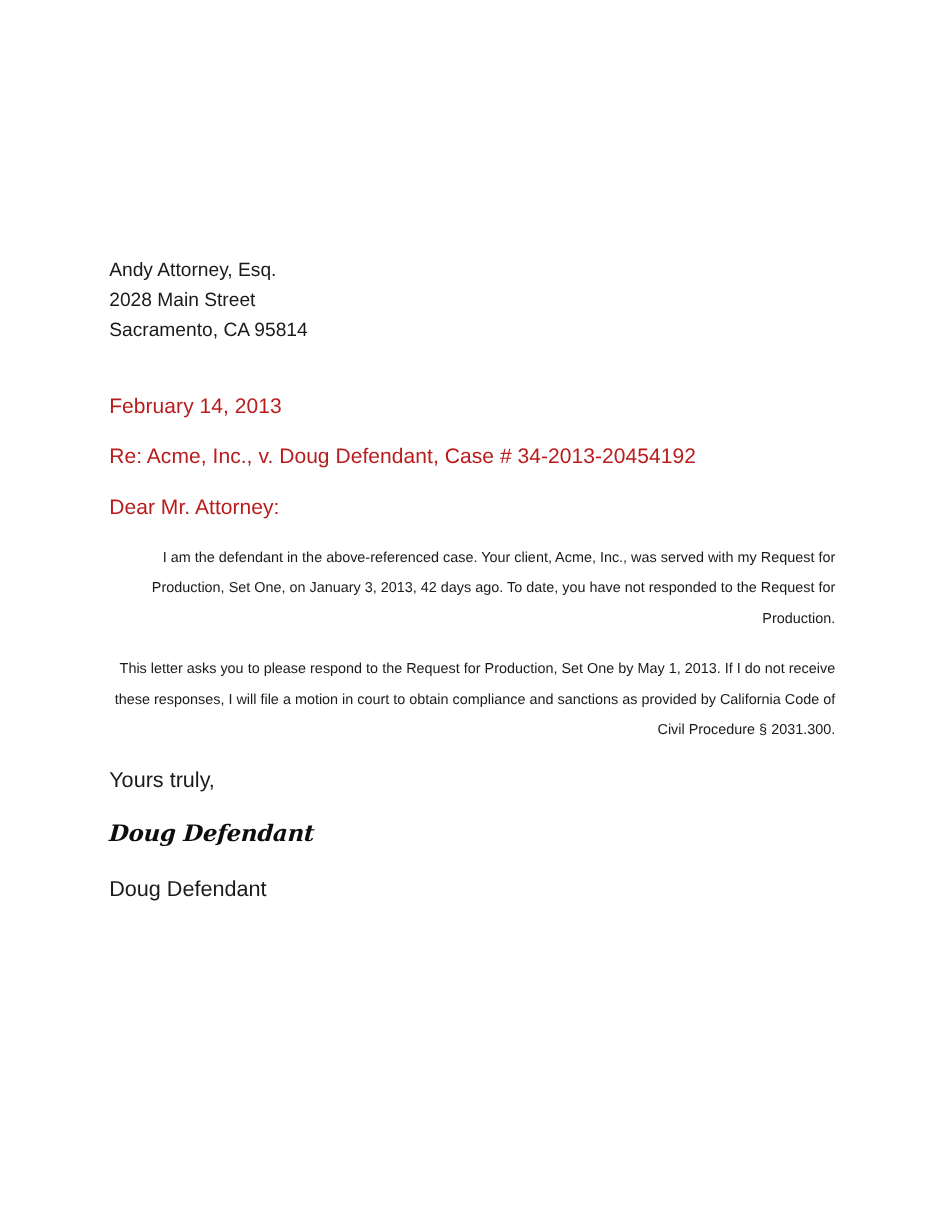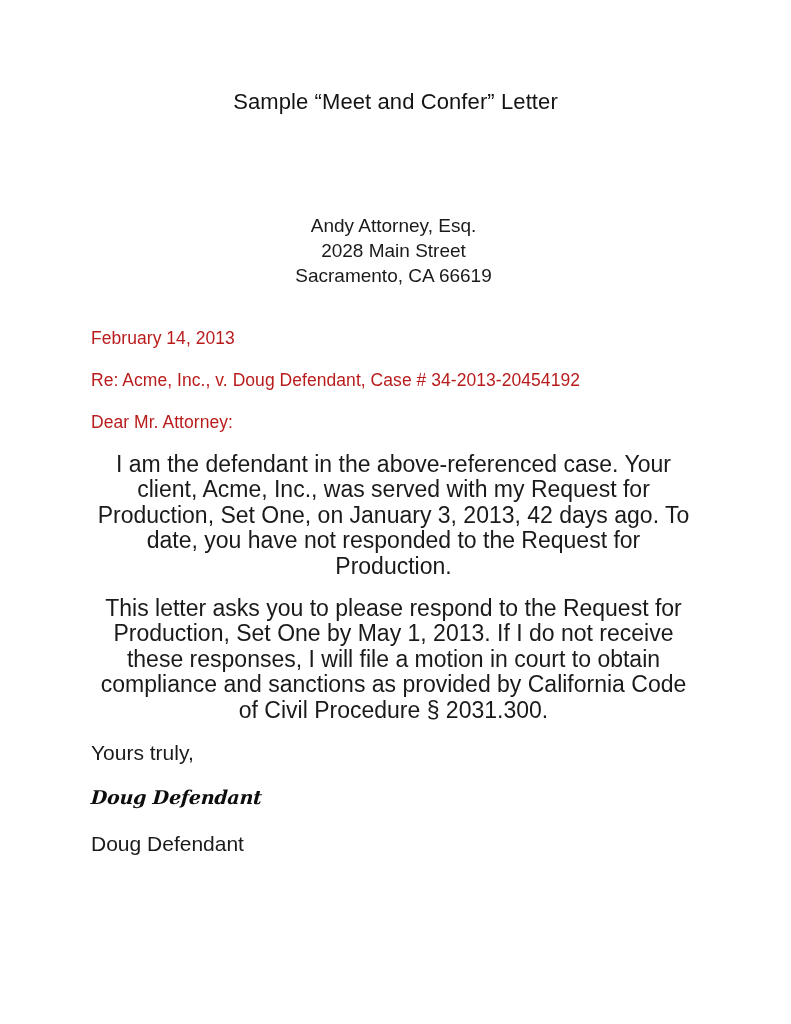--- a/index.html
+++ b/index.html
@@ -40,72 +40,70 @@
   }
 
   .block {
     font-size: 17.5px;
     line-height: 25px;
     color: #b91c1c;
     letter-spacing: 0.05px;
   }
 
   .addr-line {
-    font-size: 19px;
+    font-size: 16px;
     line-height: 25px;
     white-space: nowrap;
-    text-align: center;
   }
 
   .gap-addr   { height: 38px; }
   .gap-small  { height: 17px; }
   .gap-para   { height: 17px; }
   .gap-sign   { height: 20px; }
 
   .para {
-    font-size: 23px;
+    font-size: 12px;
     line-height: 25.4px;
-    text-align: center;
+    text-align: right;
     margin: 0;
   }
 
   .signature {
     font-family: "DejaVu Serif", serif;
     font-weight: 700;
     font-style: italic;
     font-size: 19px;
     line-height: 24px;
     letter-spacing: -0.2px;
     color: #0d0d0d;
     transform: skewX(-4deg);
     transform-origin: left center;
     display: inline-block;
   }
 
   .signature-row { height: 26px; }
 
   .closing, .signer-name {
-    font-size: 21px;
+    font-size: 18px;
     line-height: 25px;
     white-space: nowrap;
   }
 </style>
 </head>
 <body>
 
 <div class="page">
 
-  <div class="doc-title">Sample “Meet and Confer” Letter</div>
 
   <div class="letter-body">
 
     <div>
       <div class="addr-line">Andy Attorney, Esq.</div>
       <div class="addr-line">2028 Main Street</div>
-      <div class="addr-line">Sacramento, CA 66619</div>
+      <div class="addr-line">Sacramento, CA 95814</div>
     </div>
 
     <div class="gap-addr"></div>
 
     <div class="block">February 14, 2013</div>
 
     <div class="gap-small"></div>
 
     <div class="block">Re: Acme, Inc., v. Doug Defendant, Case # 34-2013-20454192</div>
 

